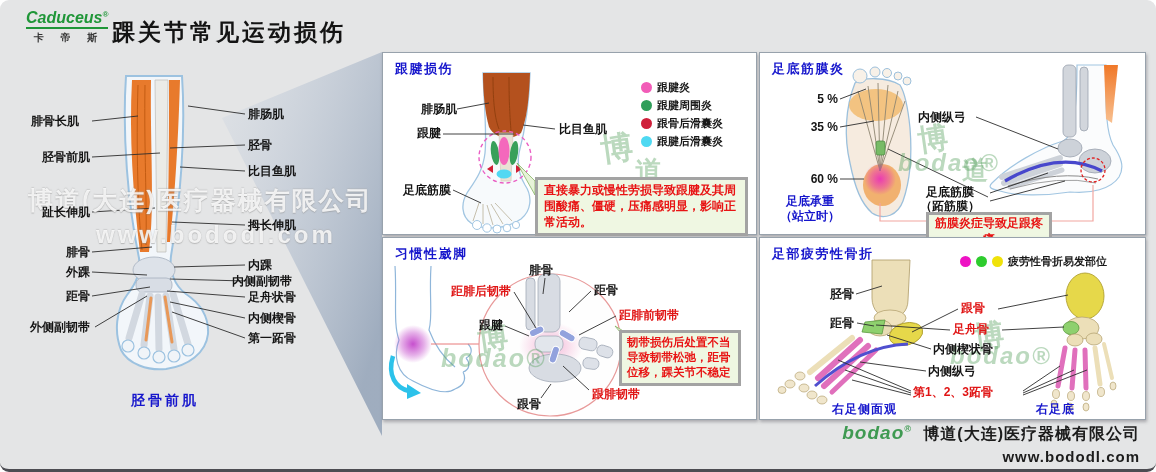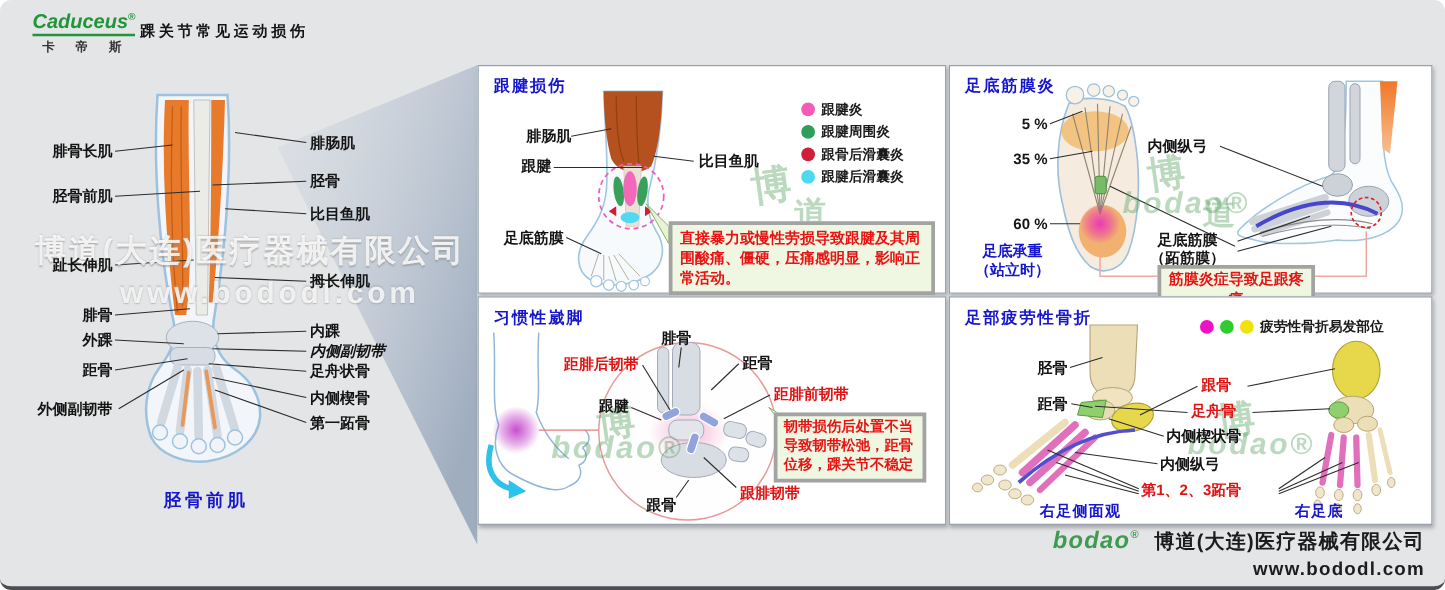--- a/index.html
+++ b/index.html
@@ -7,21 +7,21 @@
     position:relative;width:1156px;height:472px;overflow:hidden;
     background:#e4e5e6;border-radius:9px;border-bottom:3px solid #4c4c52;
     box-sizing:border-box;
     font-family:"Liberation Sans","DejaVu Sans",sans-serif;
   }
   
   .brand{position:absolute;left:26px;top:9px;width:80px;text-align:center;}
   .brand .latin{font-style:italic;font-weight:bold;font-size:16px;color:#1f9638;border-bottom:2px solid #1f9638;padding-bottom:0;display:inline-block;line-height:1.05;}
   .brand .reg{font-size:8px;vertical-align:super;color:#1f9638;}
   .brand .cn{font-size:10px;font-weight:bold;color:#333;letter-spacing:7px;margin-top:2px;margin-left:6px;}
-  .main-title{position:absolute;left:112px;top:17px;font-size:12px;font-weight:bold;color:#141414;letter-spacing:3px;}
+  .main-title{position:absolute;left:112px;top:17px;font-size:23px;font-weight:bold;color:#141414;letter-spacing:3px;}
   
   .lbl{position:absolute;font-size:12px;font-weight:bold;color:#141414;white-space:nowrap;line-height:1.15;}
   .rt{text-align:right;}
   .ct{text-align:center;}
   .red{color:#e01414;}
   .blue{color:#1616cc;}
   .small{font-size:11px;}
   
   .panel{position:absolute;background:#fff;border:1px solid #98a2ac;box-shadow:1px 2px 3px rgba(60,60,70,.35);box-sizing:border-box;}
   .p1{left:382px;top:52px;width:375px;height:183px;}
@@ -114,33 +114,33 @@
       <line x1="245" y1="281" x2="170" y2="279"></line>
       <line x1="245" y1="297" x2="167" y2="291"></line>
       <line x1="245" y1="318" x2="170" y2="302"></line>
       <line x1="245" y1="338" x2="172" y2="312"></line>
     </g>
   </svg>
 
   <div class="wm" style="left:28px;top:184px;font-size:25px;">博道(大连)医疗器械有限公司</div>
   <div class="wm" style="left:96px;top:221px;font-size:24px;letter-spacing:3px;">www.bododl.com</div>
 
-  <div class="lbl rt" style="left:20px;top:115px;width:70px;">腓骨长肌</div>
+  <div class="lbl rt" style="left:20px;top:115px;width:70px;text-align:center;">腓骨长肌</div>
   <div class="lbl rt" style="left:20px;top:151px;width:70px;">胫骨前肌</div>
   <div class="lbl rt" style="left:20px;top:206px;width:70px;">趾长伸肌</div>
   <div class="lbl rt" style="left:20px;top:246px;width:70px;">腓骨</div>
   <div class="lbl rt" style="left:20px;top:266px;width:70px;">外踝</div>
   <div class="lbl rt" style="left:20px;top:290px;width:70px;">距骨</div>
   <div class="lbl rt" style="left:8px;top:321px;width:82px;">外侧副韧带</div>
   <div class="lbl" style="left:248px;top:108px;">腓肠肌</div>
   <div class="lbl" style="left:248px;top:139px;">胫骨</div>
   <div class="lbl" style="left:248px;top:165px;">比目鱼肌</div>
   <div class="lbl" style="left:248px;top:219px;">拇长伸肌</div>
   <div class="lbl" style="left:248px;top:259px;">内踝</div>
-  <div class="lbl" style="left:248px;top:275px;font-style:italic;">内侧副韧带</div>
+  <div class="lbl" style="left:232px;top:275px;">内侧副韧带</div>
   <div class="lbl" style="left:248px;top:291px;">足舟状骨</div>
   <div class="lbl" style="left:248px;top:312px;">内侧楔骨</div>
   <div class="lbl" style="left:248px;top:332px;">第一跖骨</div>
   <div class="lbl blue ct" style="left:95px;top:392px;width:140px;font-size:14px;letter-spacing:3px;">胫骨前肌</div>
 
   <div class="panel p1">
     <svg class="art" width="373" height="181" viewBox="0 0 373 181">
       <path d="M100,20 L147,20 C146,60 140,85 136,100 C134,112 136,122 142,132 C150,144 148,158 138,166 C124,176 100,178 88,170 C78,163 78,150 84,140 C92,128 100,118 102,100 C104,80 101,50 100,20 Z" fill="#f7fafc" stroke="#a2c6e2" stroke-width="1.3"></path>
       <circle cx="94" cy="172" r="4.5" fill="#fff" stroke="#a2c6e2"></circle>
       <circle cx="104" cy="175" r="4.2" fill="#fff" stroke="#a2c6e2"></circle>

